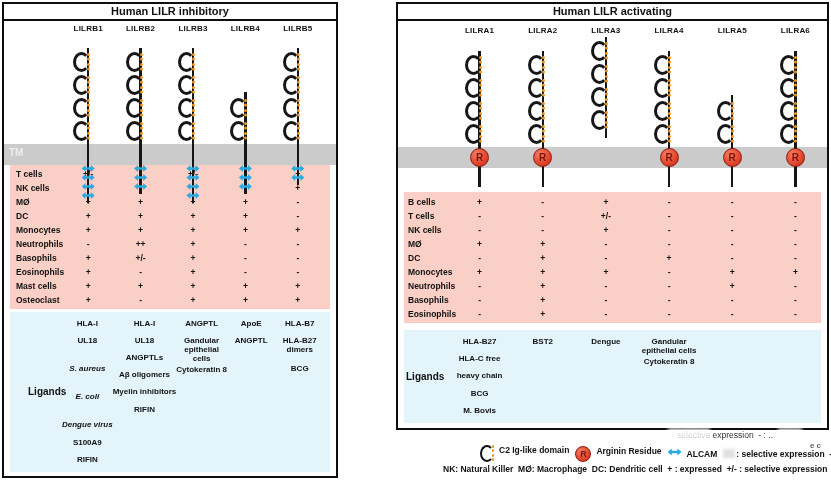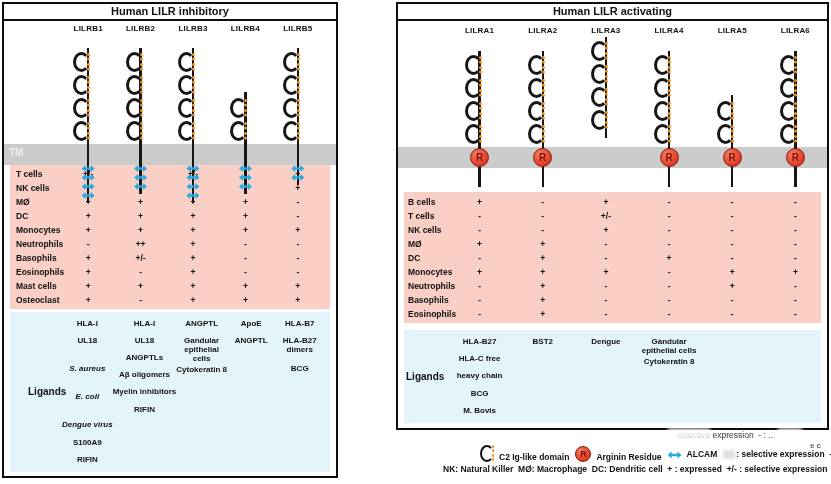--- a/index.html
+++ b/index.html
@@ -51,21 +51,21 @@
   .lig-entry.gap{margin-top:10px;}
   .lig-entry.tight{margin-bottom:2px;}
   
   .legend-zone{position:absolute;left:396px;top:431px;width:433px;height:52px;}
   .artifact1{position:absolute;top:-1px;right:56px;font-size:8.5px;font-weight:normal;color:#333;filter:blur(.4px);white-space:pre;}
   .artifact2{position:absolute;top:10px;right:8px;font-size:8px;font-weight:bold;color:#666;filter:blur(.3px);}
   .blob{position:absolute;background:rgba(255,255,255,.82);filter:blur(1.6px);border-radius:4px;}
   .blob1{top:-3px;right:118px;width:44px;height:11px;}
   .blob2{top:-3px;right:26px;width:26px;height:9px;}
   .legend-row{position:absolute;left:84px;top:14px;display:flex;align-items:center;gap:6px;font-size:8.5px;font-weight:bold;white-space:pre;}
-  .legend-item{display:flex;align-items:flex-end;gap:5px;}
+  .legend-item{display:flex;align-items:flex-start;gap:5px;}
   .c2s{position:relative;display:inline-block;width:10px;height:13px;border:2.5px solid #111;border-right-color:transparent;border-radius:50%;}
   .c2s .d{position:absolute;width:2.5px;height:2.5px;border-radius:50%;background:#F7941E;box-shadow:0 4px 0 0 #F7941E;}
   .c2s .d-top{right:-2px;top:-2px;}
   .c2s .d-bot{right:-2px;top:7px;}
   .rres-s{width:16px;height:16px;border-radius:50%;background:radial-gradient(circle at 35% 30%,#f57e62,#e2442c 60%,#c22a18);
           border:1px solid #8c1a0c;box-sizing:border-box;color:#7c1208;font-weight:bold;font-size:9px;
           display:flex;align-items:center;justify-content:center;}
   .itim-s{display:inline-block;width:14px;height:7px;background:#29ABE2;
         clip-path:polygon(0 50%,30% 0,30% 33%,70% 33%,70% 0,100% 50%,70% 100%,70% 67%,30% 67%,30% 100%);}
   .blurfrag{display:inline-block;width:12px;height:9px;background:#bbb;opacity:.45;filter:blur(1.5px);margin-right:-4px;}

